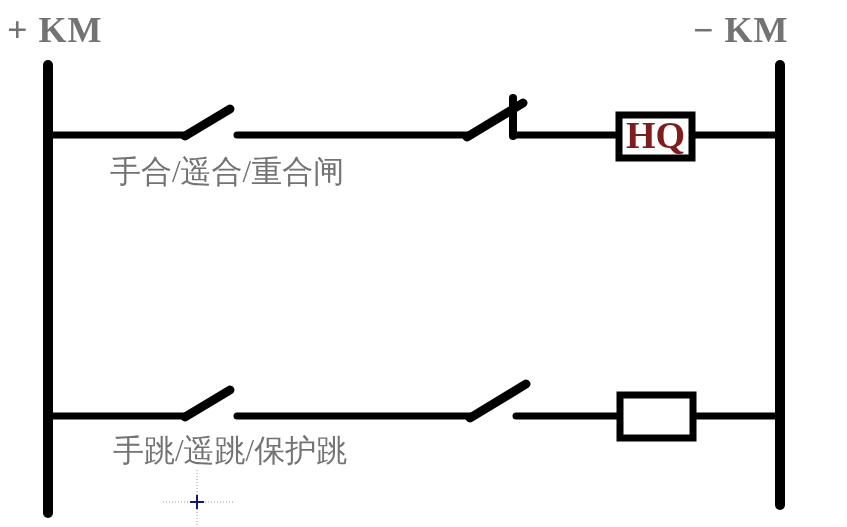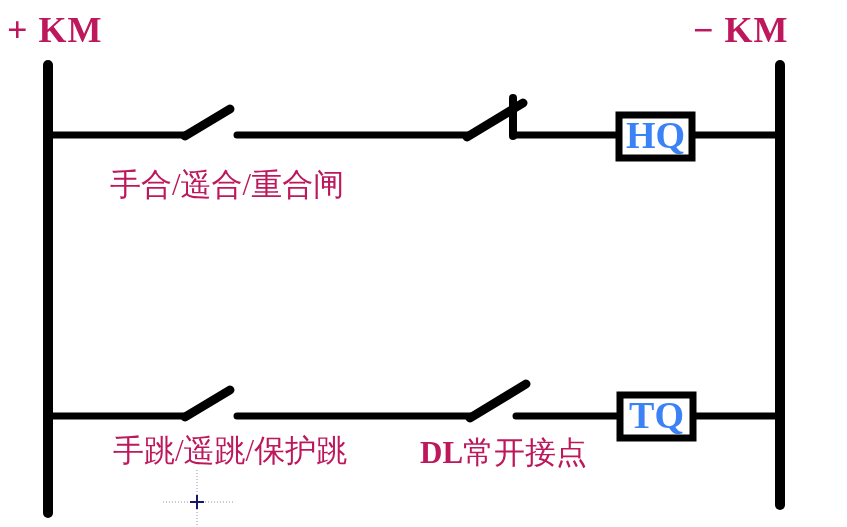--- a/index.html
+++ b/index.html
@@ -12,33 +12,33 @@
   }
   .canvas svg{position:absolute;left:0;top:0;}
   .wire{stroke:var(--line,#000);stroke-width:7;stroke-linecap:butt;}
   .wire-r{stroke:var(--line,#000);stroke-width:7;stroke-linecap:round;}
   .bus{stroke:var(--line,#000);stroke-width:10;stroke-linecap:round;}
   .blade{stroke:var(--line,#000);stroke-width:9;stroke-linecap:round;}
   .ncbar{stroke:var(--line,#000);stroke-width:8;stroke-linecap:round;}
   .coil{fill:#ffffff;stroke:var(--line,#000);stroke-width:7;}
   .dots{stroke:var(--cursor-dots,#9094a8);stroke-width:1;stroke-dasharray:1 2;}
   .cross{stroke:var(--cursor-center,#16166b);stroke-width:2;}
-  .t{position:absolute;color:#be185d;white-space:nowrap;line-height:1;}
+  .t{position:absolute;color:#737373;white-space:nowrap;line-height:1;}
   .km{font-size:36px;font-weight:bold;top:12px;letter-spacing:1px;}
   .km-plus{left:7px;}
   .km-minus{left:693px;}
   .cjk{font-size:31px;}
-  .lbl-close{left:110px;top:156px;margin-top:13px;}
+  .lbl-close{left:110px;top:156px;}
   .lbl-nc{left:420px;top:158px;}
   .lbl-trip{left:113px;top:435px;}
   .lbl-no{left:420px;top:437px;}
   .dl{font-weight:bold;}
   .coil-label{
     position:absolute;display:flex;align-items:center;justify-content:center;
-    font-size:38px;font-weight:bold;color:#3b82f6;
+    font-size:38px;font-weight:bold;color:#7f1d1d;
   }
   .coil-hq{left:616px;top:110px;width:79px;height:49px;}
   .coil-tq{left:617px;top:390px;width:79px;height:49px;}
 </style>
 </head>
 <body>
 
 <div class="canvas">
 
   <svg width="847" height="527" viewBox="0 0 847 527">
@@ -71,16 +71,14 @@
     </g>
   </svg>
 
   <div class="t km km-plus">+ KM</div>
   <div class="t km km-minus">− KM</div>
 
   <div class="t cjk lbl-close">手合/遥合/重合闸</div>
   <div class="coil-label coil-hq">HQ</div>
 
   <div class="t cjk lbl-trip">手跳/遥跳/保护跳</div>
-  <div class="t cjk lbl-no"><span class="dl">DL</span><span>常开接点</span></div>
-  <div class="coil-label coil-tq">TQ</div>
 
 </div>
 
 </body></html>

